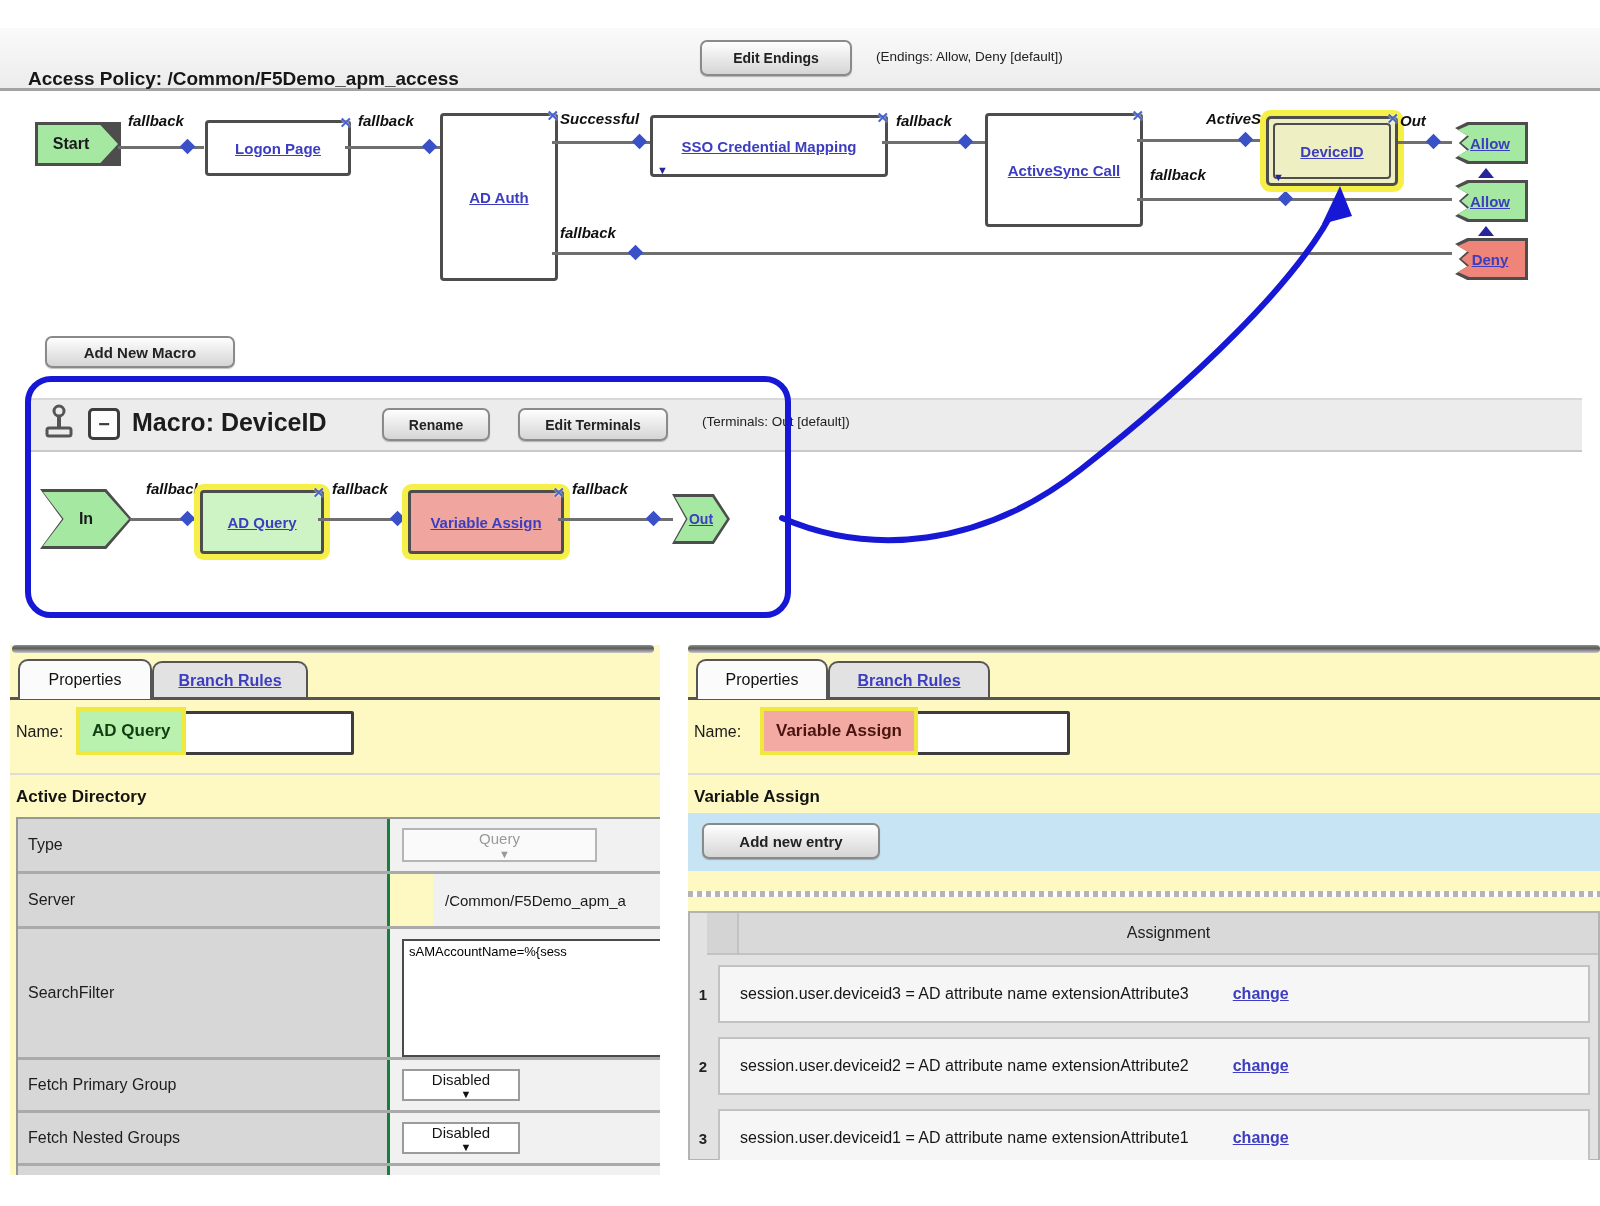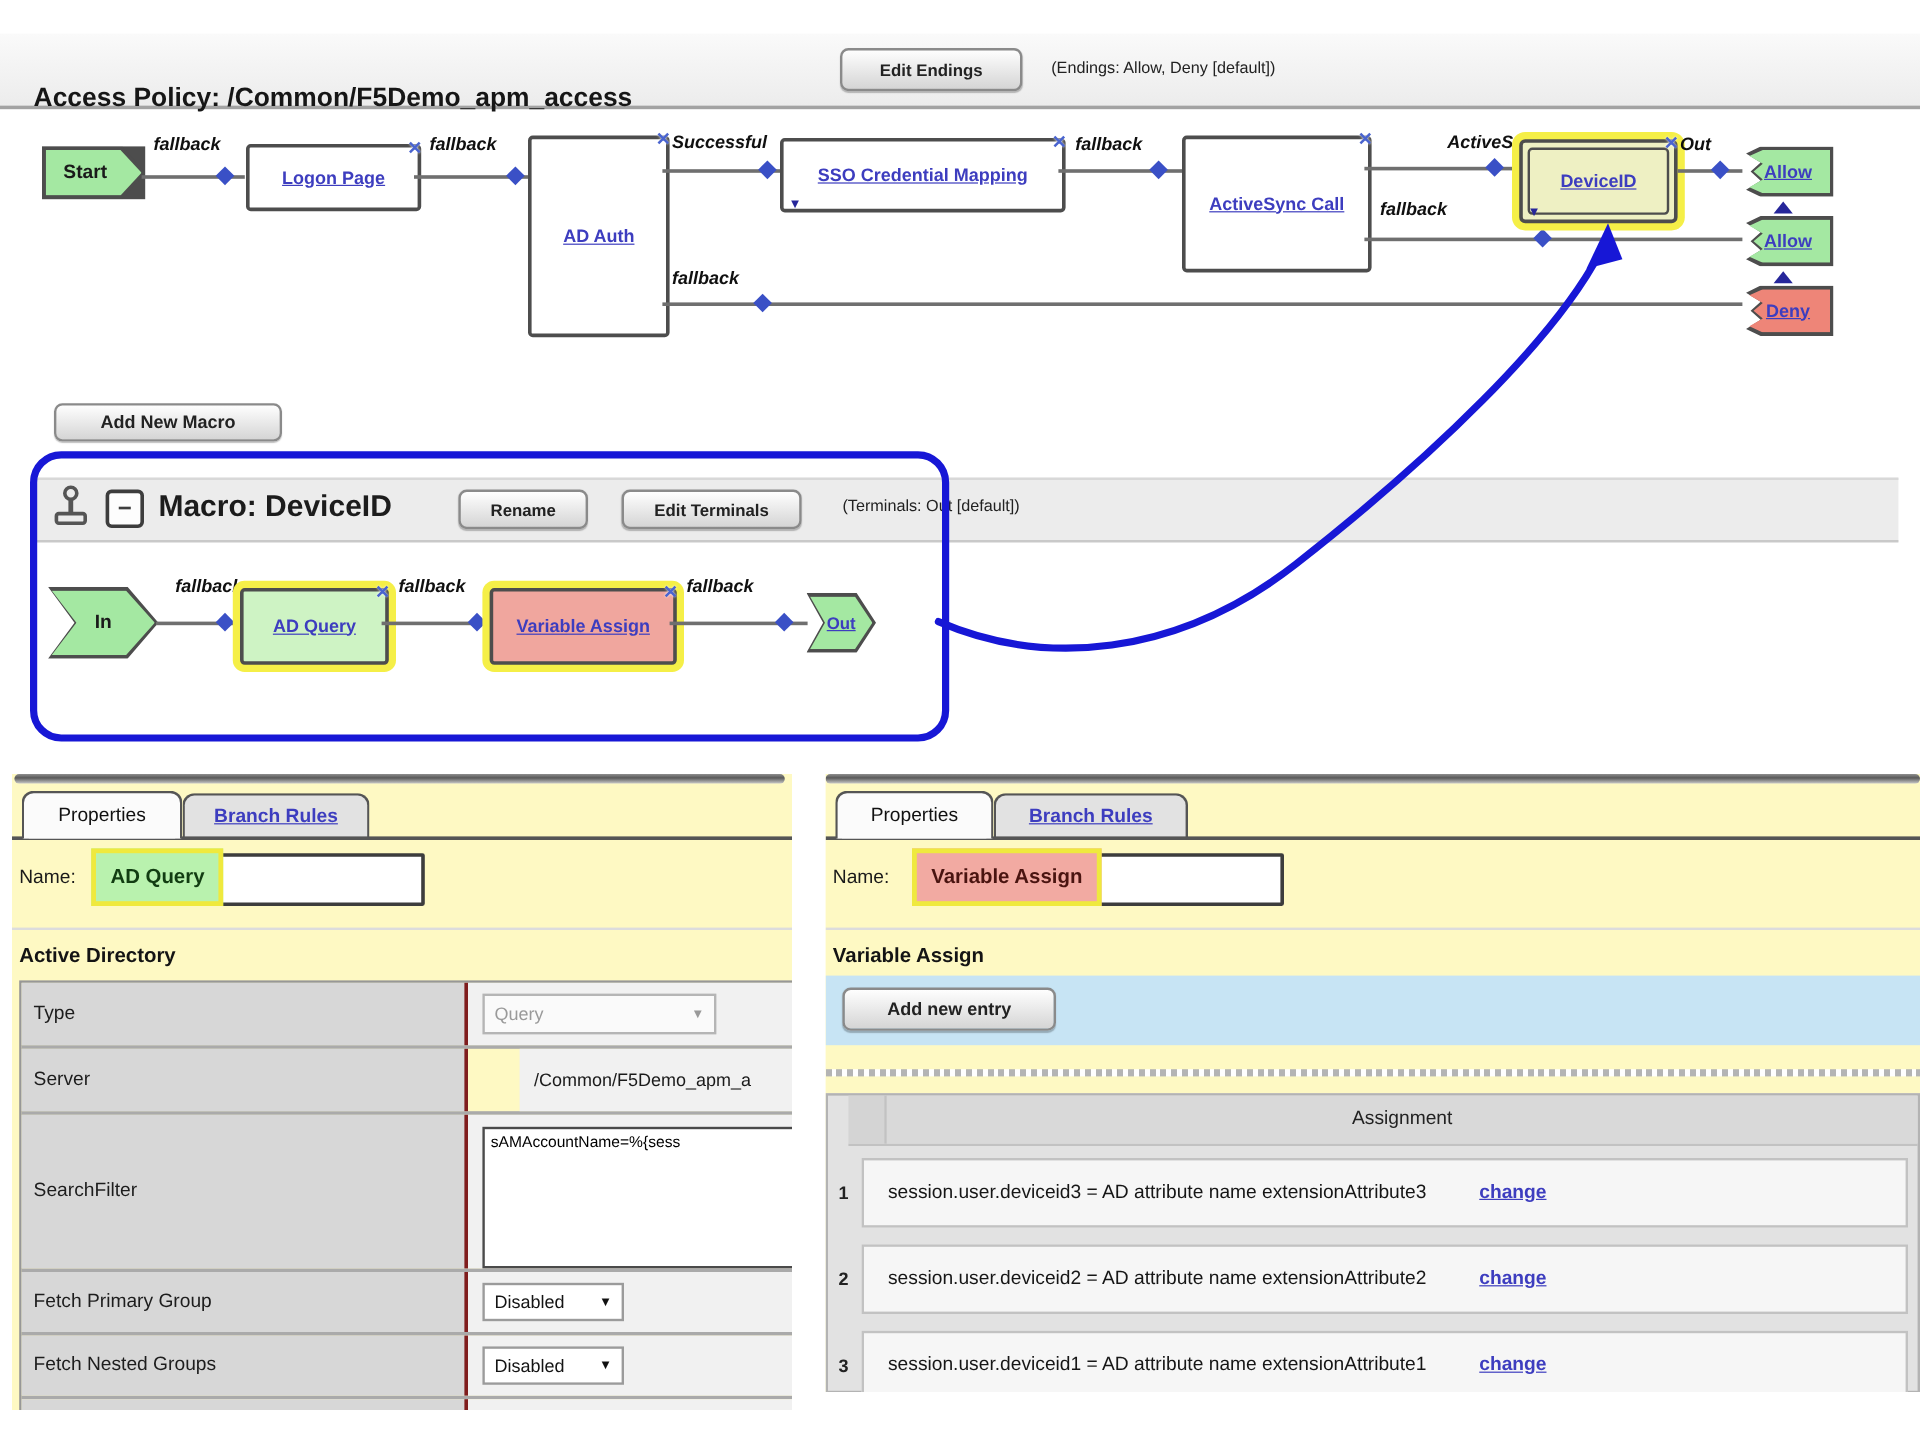--- a/index.html
+++ b/index.html
@@ -2,21 +2,21 @@
 <html><head>
 <meta charset="utf-8">
 <style>
   html,body{margin:0;padding:0;background:#fff;}
   #root{position:relative;width:1600px;height:1206px;background:#fff;overflow:hidden;
         font-family:"Liberation Sans", sans-serif;color:#1a1a1a;}
   .abs{position:absolute;}
   
   .hdr{left:0;top:28;width:1600px;height:60px;top:28px;
        background:linear-gradient(#fafafa,#ececec);border-bottom:3px solid #a3a3a3;}
-  .hdr-title{left:28px;top:40px;font-size:22px;font-weight:bold;color:#161616;}
+  .hdr-title{left:28px;top:40px;font-size:19px;font-weight:bold;color:#161616;}
   .btn{display:flex;align-items:center;justify-content:center;
        background:linear-gradient(#fefefe,#d5d5d5);border:2px solid #8a8a8a;border-radius:7px;
        font-size:14px;font-weight:bold;color:#222;box-shadow:0 1px 1px rgba(0,0,0,.25);cursor:pointer;}
   .hdr-note{left:876px;top:50px;font-size:13.5px;color:#222;}
   
   .hline{background:#6f6f6f;height:3px;}
   .blabel{font-style:italic;font-weight:bold;font-size:15px;color:#101010;white-space:nowrap;}
   .diamond{width:11px;height:11px;background:#3a50c6;transform:rotate(45deg);}
   .node{background:#fff;border:3px solid #4d4d4d;border-radius:4px;
         display:flex;align-items:center;justify-content:center;}
@@ -47,25 +47,25 @@
   .tab.inactive{background:#e2e2e2;z-index:1;}
   .tab.inactive .tlink{color:#3d3dbf;text-decoration:underline;font-weight:bold;}
   .tabline{position:absolute;height:2.5px;background:#555;z-index:2;}
   .nameinput{position:absolute;background:#fff;border:3px solid #3d3d3d;border-radius:2px;}
   .namehl{position:absolute;display:flex;align-items:center;padding:0 12px;height:40px;
           border:4px solid #efe93e;font-size:17px;font-weight:bold;}
   .sect{font-size:17px;font-weight:bold;color:#141414;white-space:nowrap;}
   .ptable{position:absolute;border:2.5px solid #979797;}
   .prow{display:flex;border-bottom:3px solid #aaa;}
   .prow:last-child{border-bottom:none;}
-  .pcell-l{width:372px;background:#d7d7d7;border-right:3px solid #7f1d1d;display:flex;align-items:center;
+  .pcell-l{width:372px;background:#d7d7d7;border-right:3px solid #15803d;display:flex;align-items:center;
            padding-left:10px;font-size:16px;color:#1d1d1d;box-sizing:border-box;}
   .pcell-v{flex:1;background:#f1f1f1;display:flex;align-items:center;padding-left:12px;}
   .sel{display:flex;align-items:center;justify-content:space-between;background:#fff;
-       border:2px solid #9b9b9b;padding:0 8px;font-size:15px;color:#141414;cursor:pointer;}
+       border:2px solid #9b9b9b;padding:0 8px;font-size:15px;color:#141414;cursor:pointer;flex-direction:column;}
   .sel .arr{font-size:11px;color:#444;margin-left:10px;}
   .sel.disabled{background:#fafafa;border-color:#b5b5b5;}
   .sel.disabled .v{color:#9a9a9a;}
   .sel.disabled .arr{color:#999;}
   .chg{color:#3d3dbf;text-decoration:underline;font-size:16px;font-weight:bold;cursor:pointer;}
   .dotsep{background:repeating-linear-gradient(90deg,#b4b4b4 0 5px,#fff 5px 9px);}
   .arow{position:absolute;display:flex;}
   .arow .num{width:30px;display:flex;align-items:center;justify-content:center;font-size:15px;font-weight:bold;color:#222;}
   .arow .boxc{flex:1;background:#f6f6f6;border:2px solid #c2c2c2;display:flex;align-items:center;
               padding-left:20px;margin-right:8px;}

